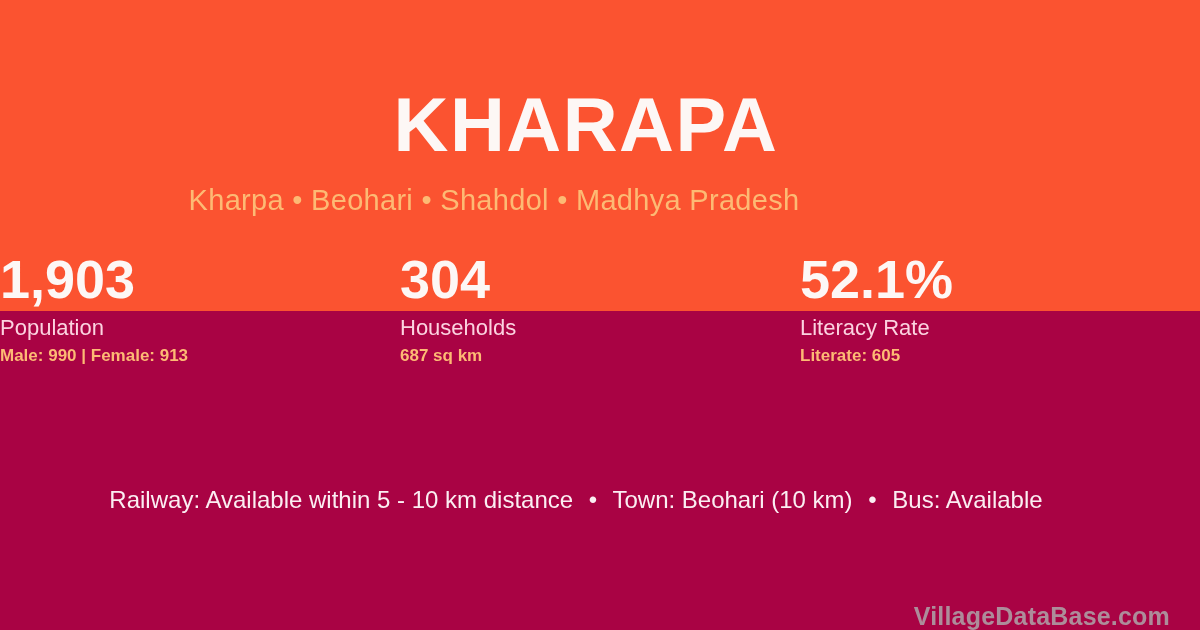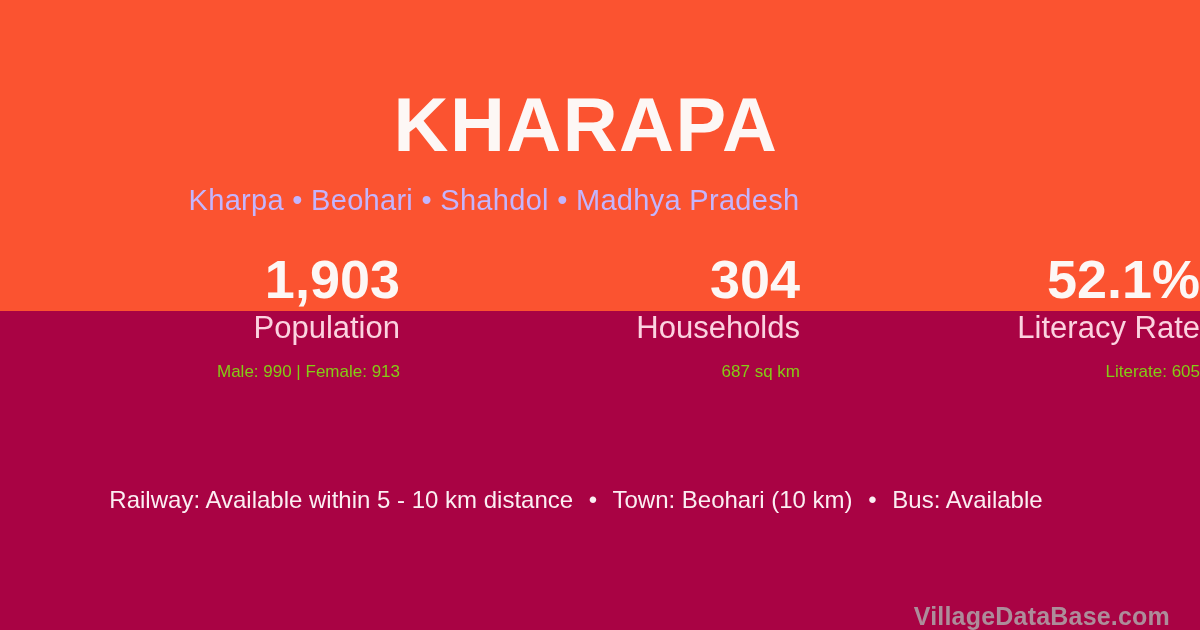--- a/index.html
+++ b/index.html
@@ -59,60 +59,59 @@
   .village-subtitle {
     position: absolute;
     left: 0;
     top: 181px;
     width: 988px;
     text-align: center;
     font-size: 29px;
     line-height: 38px;
     font-weight: 400;
     letter-spacing: 0.3px;
-    color: #c4b5fd;
+    color: #fdba74;
     white-space: nowrap;
   }
 
   
   .stats-row {
     position: absolute;
     left: 0;
     top: 248px;
     width: 1200px;
     display: flex;
     flex-direction: row;
   }
   .stat-col {
     flex: 1 1 0;
-    text-align: right;
-    padding-left: 15px;
+    text-align: left;
   }
   .stat-value {
     font-size: 54px;
     line-height: 62px;
     font-weight: 800;
     letter-spacing: 0px;
     color: #fdf7f5;
     white-space: nowrap;
   }
   .stat-label {
     margin-top: 2px;
-    font-size: 31px;
+    font-size: 22px;
     line-height: 32px;
     font-weight: 400;
     color: #fcd3e0;
     white-space: nowrap;
   }
   .stat-sub {
-    margin-top: 17px;
+    margin-top: 1px;
     font-size: 17px;
     line-height: 22px;
-    font-weight: 400;
-    color: #84cc16;
+    font-weight: 700;
+    color: #fdba74;
     white-space: nowrap;
   }
 
   
   .info-line {
     position: absolute;
     left: 0;
     top: 484px;
     width: 1152px;
     text-align: center;

